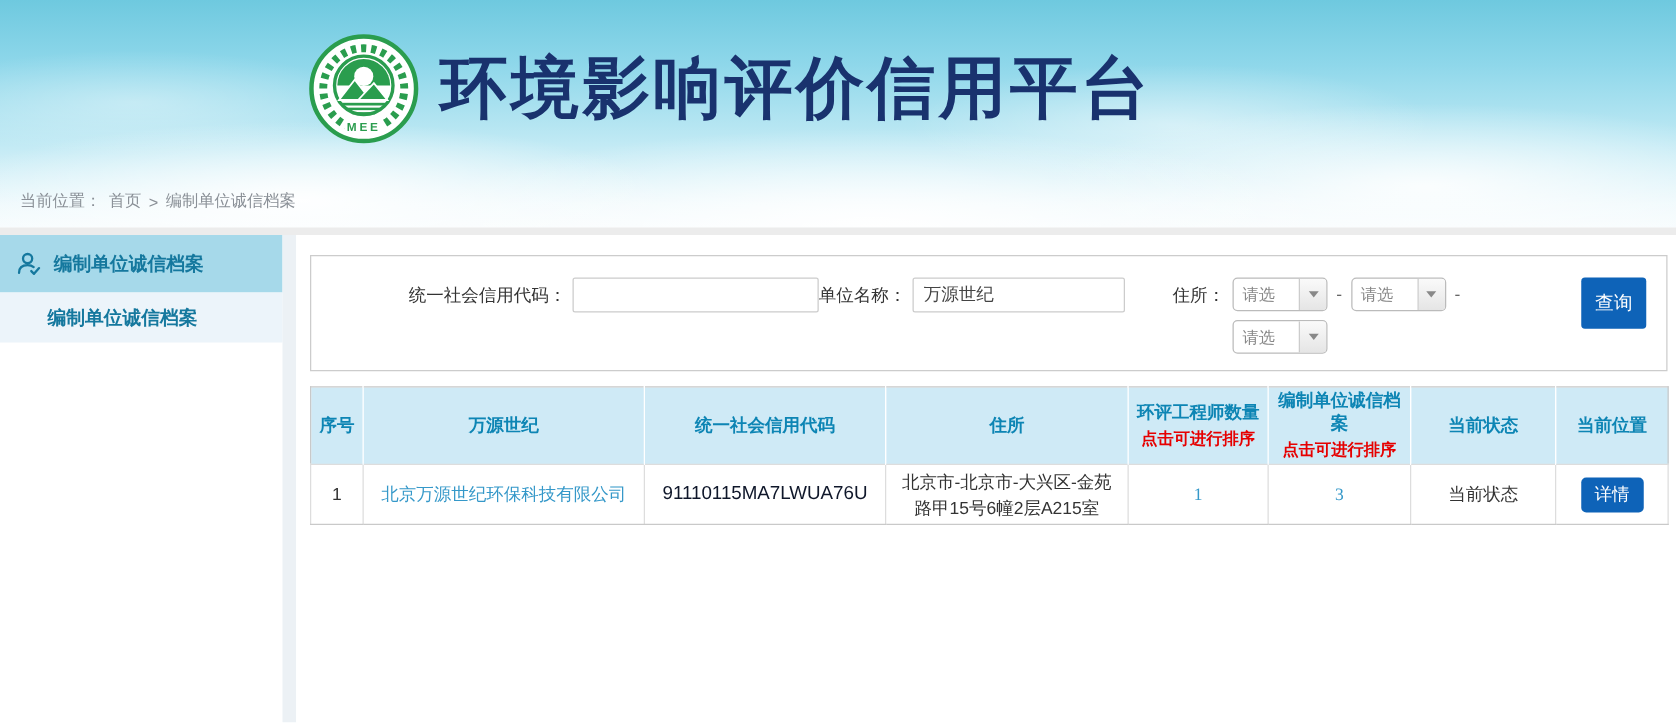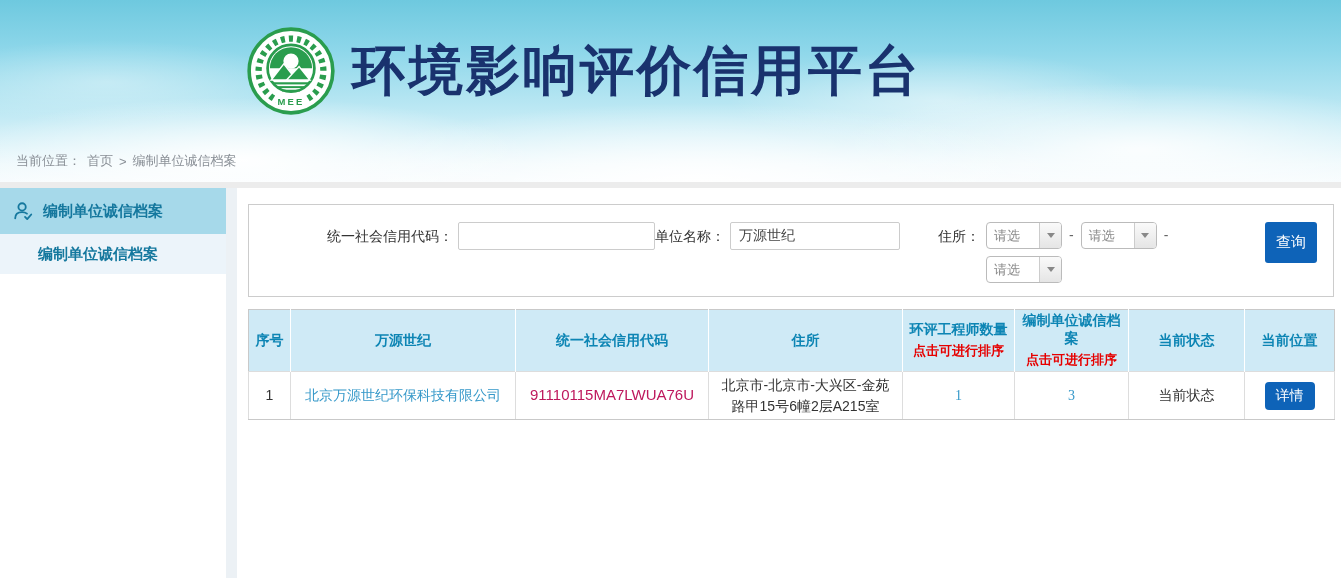--- a/index.html
+++ b/index.html
@@ -92,21 +92,21 @@
     background: #cfeaf6; color: #0d85b4; font-size: 14px; font-weight: bold;
     height: 44px; border-left: 1px solid #fff; vertical-align: middle; padding: 2px;
   }
   .results-table th:first-child { border-left: none; }
   .sort-hint { color: #e60000; font-size: 13px; font-weight: bold; margin-top: 3px; }
   .results-table td {
     height: 48px; border: 1px solid #ddd; border-bottom: 1px solid #c9c9c9;
     text-align: center; font-size: 14px; color: #333; vertical-align: middle;
     padding: 2px 6px; line-height: 1.5;
   }
-  .results-table td.code-cell { font-size: 15px; color: #be185d; }
+  .results-table td.code-cell { font-size: 15px; color: #0f172a; }
   .results-table a.cell-link { color: #3598c9; text-decoration: none; cursor: pointer; font-family: Liberation Serif, serif; }
   .detail-btn {
     background: #0e63b8; color: #fff; border: none; border-radius: 4px;
     padding: 5px 11px; font-size: 14px; cursor: pointer;
     font-family: Liberation Mono, monospace;
   }
   .sortable { cursor: pointer; }
 </style>
 </head>
 <body>

